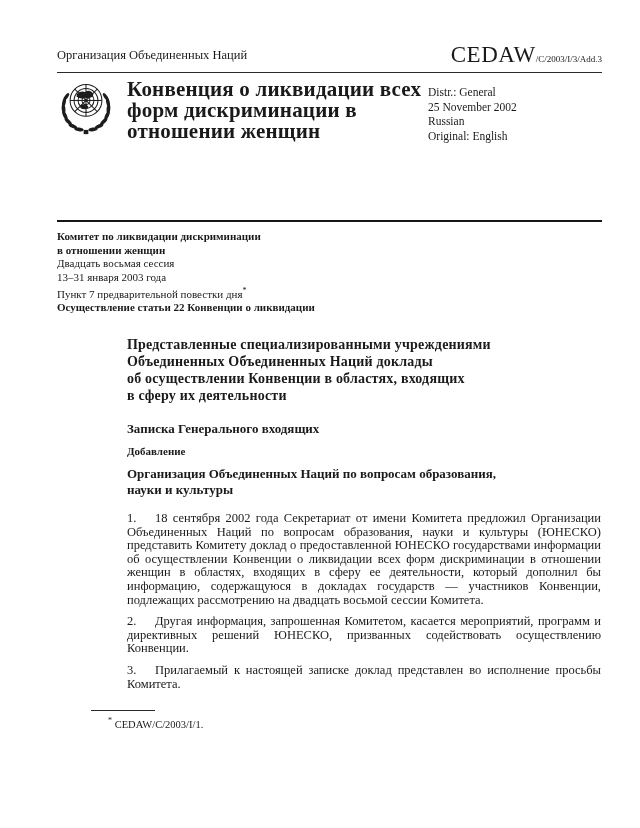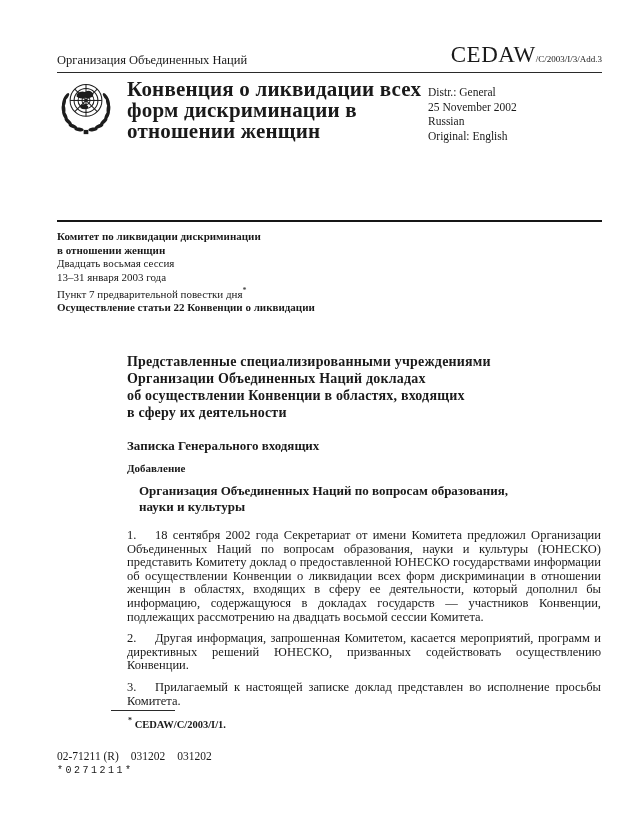--- a/index.html
+++ b/index.html
@@ -9,21 +9,21 @@
     height: 828px;
     background: #ffffff;
     color: #1a1a1a;
     font-family: "Liberation Serif", serif;
     overflow: hidden;
   }
   
   .header-row {
     position: absolute;
     left: 57px; right: 38px; top: 42px;
-    display: flex; justify-content: space-between; align-items: flex-end;
+    display: flex; justify-content: space-between; align-items: center;
   }
   .org-name { font-size: 12.5px; }
   .doc-symbol { white-space: nowrap; }
   .sym-main { font-size: 23px; letter-spacing: 0.5px; }
   .sym-suffix { font-size: 9px; }
   .rule-thin {
     position: absolute; left: 57px; right: 38px; top: 72px;
     border-top: 1px solid #2a2a2a;
   }
   
@@ -43,37 +43,37 @@
     border-top: 2.5px solid #161616;
   }
   
   .session-block {
     position: absolute; left: 57px; top: 230px;
     font-size: 11px; line-height: 13.5px;
   }
   .session-block .bold { font-weight: bold; }
   .session-block sup { font-size: 8px; }
   
-  .main { position: absolute; left: 127px; top: 353px; width: 474px; }
+  .main { position: absolute; left: 127px; top: 336px; width: 474px; }
   .doc-title {
     font-size: 14px; font-weight: bold; line-height: 17px;
     margin: 0 0 17px 0; letter-spacing: 0.2px;
   }
   .subtitle { font-size: 13px; font-weight: bold; margin: 0 0 8px 0; }
   .addendum { font-size: 11px; font-weight: bold; margin: 0 0 9px 0; }
   .section-heading {
-    font-size: 13px; font-weight: bold; line-height: 16px; margin: 0 0 14px 12px;
+    font-size: 13px; font-weight: bold; line-height: 16px; margin: 0 0 14px 0;
   }
   .para {
     font-size: 12.5px; line-height: 13.6px; text-align: justify;
     margin: 0 0 8px 0;
   }
   .pnum { display: inline-block; width: 28px; }
   
-  .footnote { position: absolute; left: 111px; top: 710px; font-size: 10.5px; font-weight: bold; }
+  .footnote { position: absolute; left: 91px; top: 710px; font-size: 10.5px; }
   .fn-rule { width: 64px; border-top: 1px solid #2a2a2a; margin-bottom: 5px; }
   .fn-text { padding-left: 17px; }
   .fn-text sup { font-size: 8px; }
   
   .footer-codes { position: absolute; left: 57px; top: 750px; font-size: 11.5px; }
   .code-line span + span { margin-left: 12px; }
   .barcode-text {
     font-family: "Liberation Mono", monospace;
     font-size: 10px; letter-spacing: 2.5px; margin-top: 3px;
   }
@@ -142,38 +142,34 @@
     <div class="bold">в отношении женщин</div>
     <div>Двадцать восьмая сессия</div>
     <div>13–31 января 2003 года</div>
     <div><span>Пункт 7 предварительной повестки дня</span><sup>*</sup></div>
     <div class="bold">Осуществление статьи 22 Конвенции о ликвидации</div>
   </div>
 
   <div class="main">
     <div class="doc-title">
       <div>Представленные специализированными учреждениями</div>
-      <div>Организации Объединенных Наций докладах</div>
+      <div>Объединенных Объединенных Наций доклады</div>
       <div>об осуществлении Конвенции в областях, входящих</div>
       <div>в сферу их деятельности</div>
     </div>
     <div class="subtitle">Записка Генерального входящих</div>
     <div class="addendum">Добавление</div>
     <div class="section-heading">
       <div>Организация Объединенных Наций по вопросам образования,</div>
       <div>науки и культуры</div>
     </div>
     <p class="para"><span class="pnum">1.</span><span>18 сентября 2002 года Секретариат от имени Комитета предложил Организации Объединенных Наций по вопросам образования, науки и культуры (ЮНЕСКО) представить Комитету доклад о предоставленной ЮНЕСКО государствами информации об осуществлении Конвенции о ликвидации всех форм дискриминации в отношении женщин в областях, входящих в сферу ее деятельности, который дополнил бы информацию, содержащуюся в докладах государств — участников Конвенции, подлежащих рассмотрению на двадцать восьмой сессии Комитета.</span></p>
     <p class="para"><span class="pnum">2.</span><span>Другая информация, запрошенная Комитетом, касается мероприятий, программ и директивных решений ЮНЕСКО, призванных содействовать осуществлению Конвенции.</span></p>
     <p class="para"><span class="pnum">3.</span><span>Прилагаемый к настоящей записке доклад представлен во исполнение просьбы Комитета.</span></p>
   </div>
 
   <div class="footnote">
     <div class="fn-rule"></div>
     <div class="fn-text"><sup>*</sup> <span>CEDAW/C/2003/I/1.</span></div>
   </div>
 
-  <div class="footer-codes">
-    <div class="code-line"><span>02-71211 (R)</span><span>031202</span><span>031202</span></div>
-    <div class="barcode-text">*0271211*</div>
-  </div>
 
 </div>
 
 </body></html>

